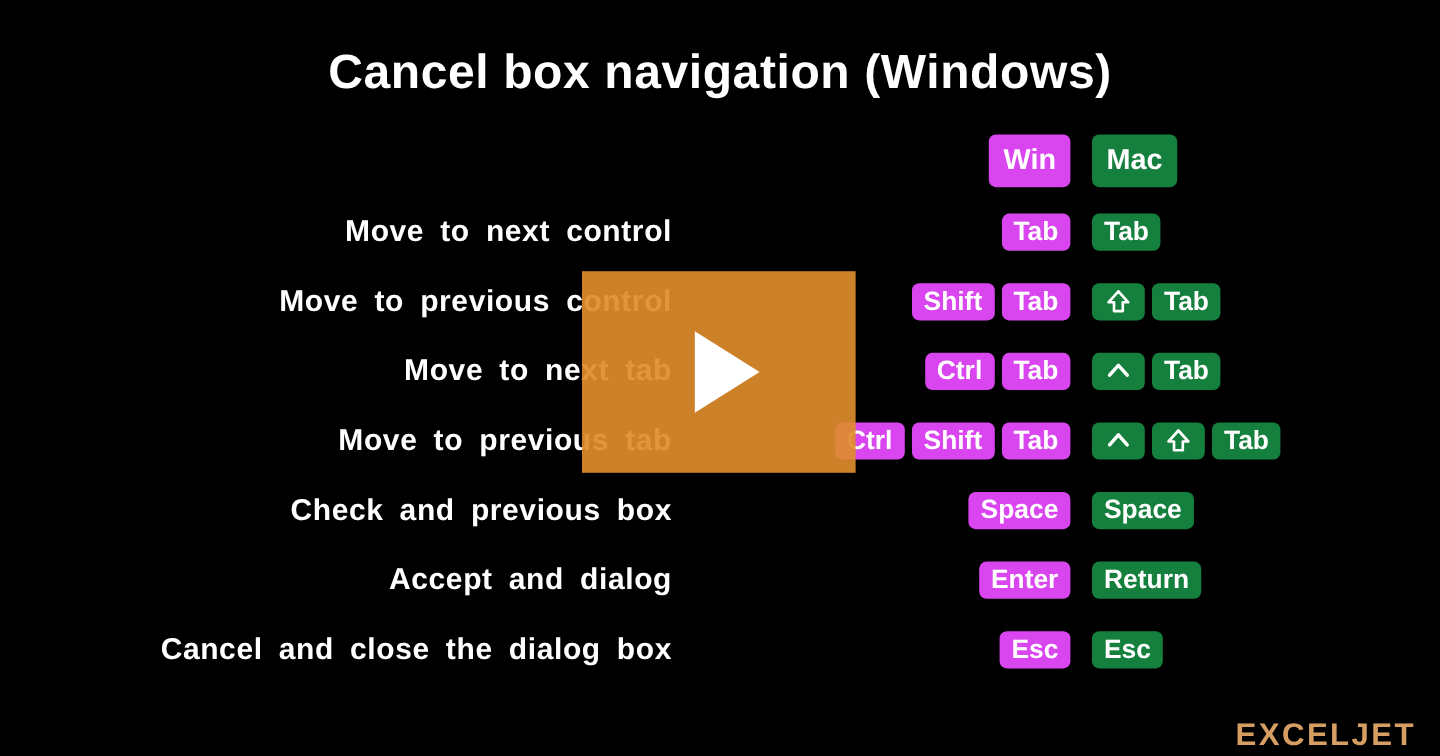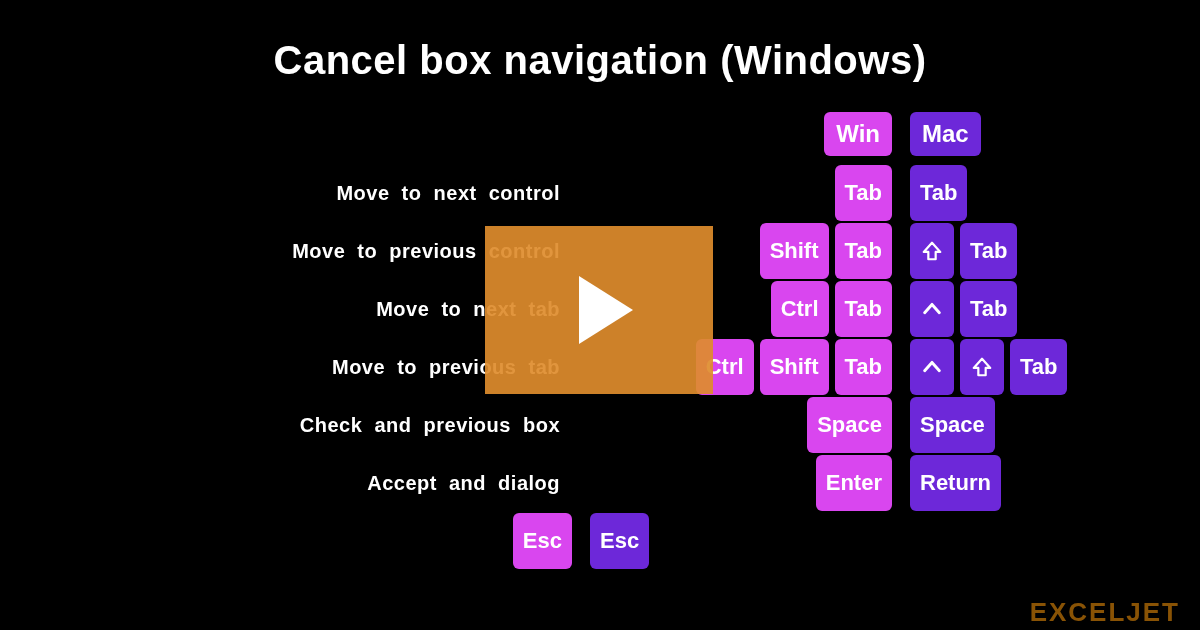--- a/index.html
+++ b/index.html
@@ -24,21 +24,21 @@
   .table {
     display: grid;
     grid-template-columns: 590px 320px 290px;
     row-gap: 14px;
     align-items: center;
     padding-right: 20px;
     box-sizing: border-box;
   }
   .desc {
     color: #fff;
-    font-size: 20px;
+    font-size: 25px;
     font-weight: 700;
     text-align: right;
     padding-right: 30px;
     letter-spacing: 0.5px;
     word-spacing: 6px;
   }
   .keys {
     display: flex;
     gap: 6px;
     justify-content: flex-end;
@@ -51,32 +51,32 @@
     display: flex;
     align-items: center;
     height: 46px;
   }
   .win-header { justify-content: flex-end; padding-right: 18px; }
   .mac-header { justify-content: flex-start; }
   .key {
     display: inline-flex;
     align-items: center;
     justify-content: center;
-    height: 56px;
+    height: 31px;
     min-width: 40px;
     padding: 0 10px;
     border-radius: 6px;
     color: #fff;
     font-size: 22px;
     font-weight: 600;
     box-sizing: border-box;
   }
   .key.header { height: 44px; font-size: 24px; padding: 0 12px; }
   .win { background: #d946ef; }
-  .mac { background: #6d28d9; }
+  .mac { background: #15803d; }
   .icon-key { padding: 0; width: 44px; }
   .icon-key svg { width: 22px; height: 22px; fill: #fff; stroke: #fff; }
   .play-overlay {
     position: absolute;
     left: 485px;
     top: 226px;
     width: 228px;
     height: 168px;
     background: rgba(222, 140, 45, 0.92);
     display: flex;
@@ -89,21 +89,21 @@
     height: 0;
     border-left: 54px solid #fff;
     border-top: 34px solid transparent;
     border-bottom: 34px solid transparent;
     margin-left: 14px;
   }
   .brand {
     position: absolute;
     right: 20px;
     bottom: 2px;
-    color: #a16207;
+    color: #fdba74;
     font-size: 26px;
     font-weight: 800;
     letter-spacing: 2px;
     opacity: 0.85;
   }
 </style>
 </head>
 <body>
 
 <h1 class="page-title">Cancel box navigation (Windows)</h1>
@@ -175,20 +175,21 @@
     <div class="keys left">
       <span class="key mac">Space</span>
     </div>
     <div class="desc">Accept and dialog</div>
     <div class="keys">
       <span class="key win">Enter</span>
     </div>
     <div class="keys left">
       <span class="key mac">Return</span>
     </div>
+    <div class="desc">Cancel and close the dialog box</div>
     <div class="keys">
       <span class="key win">Esc</span>
     </div>
     <div class="keys left">
       <span class="key mac">Esc</span>
     </div>
   </div>
 
 <div class="play-overlay">
   <div class="play-triangle"></div>

